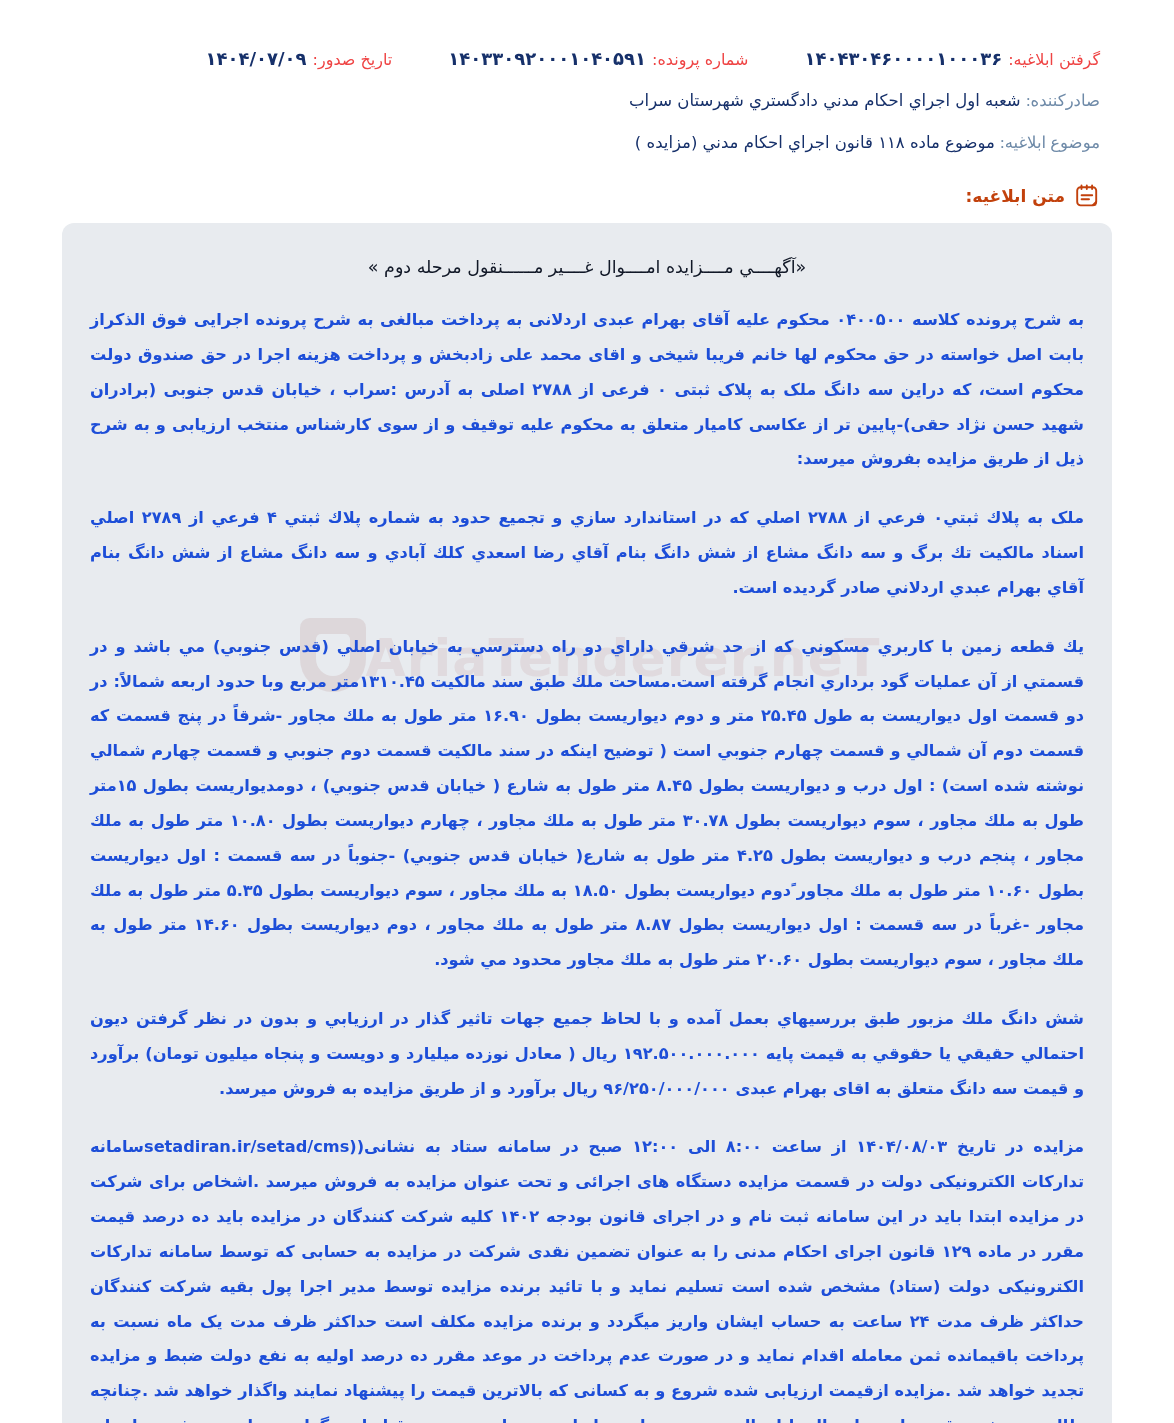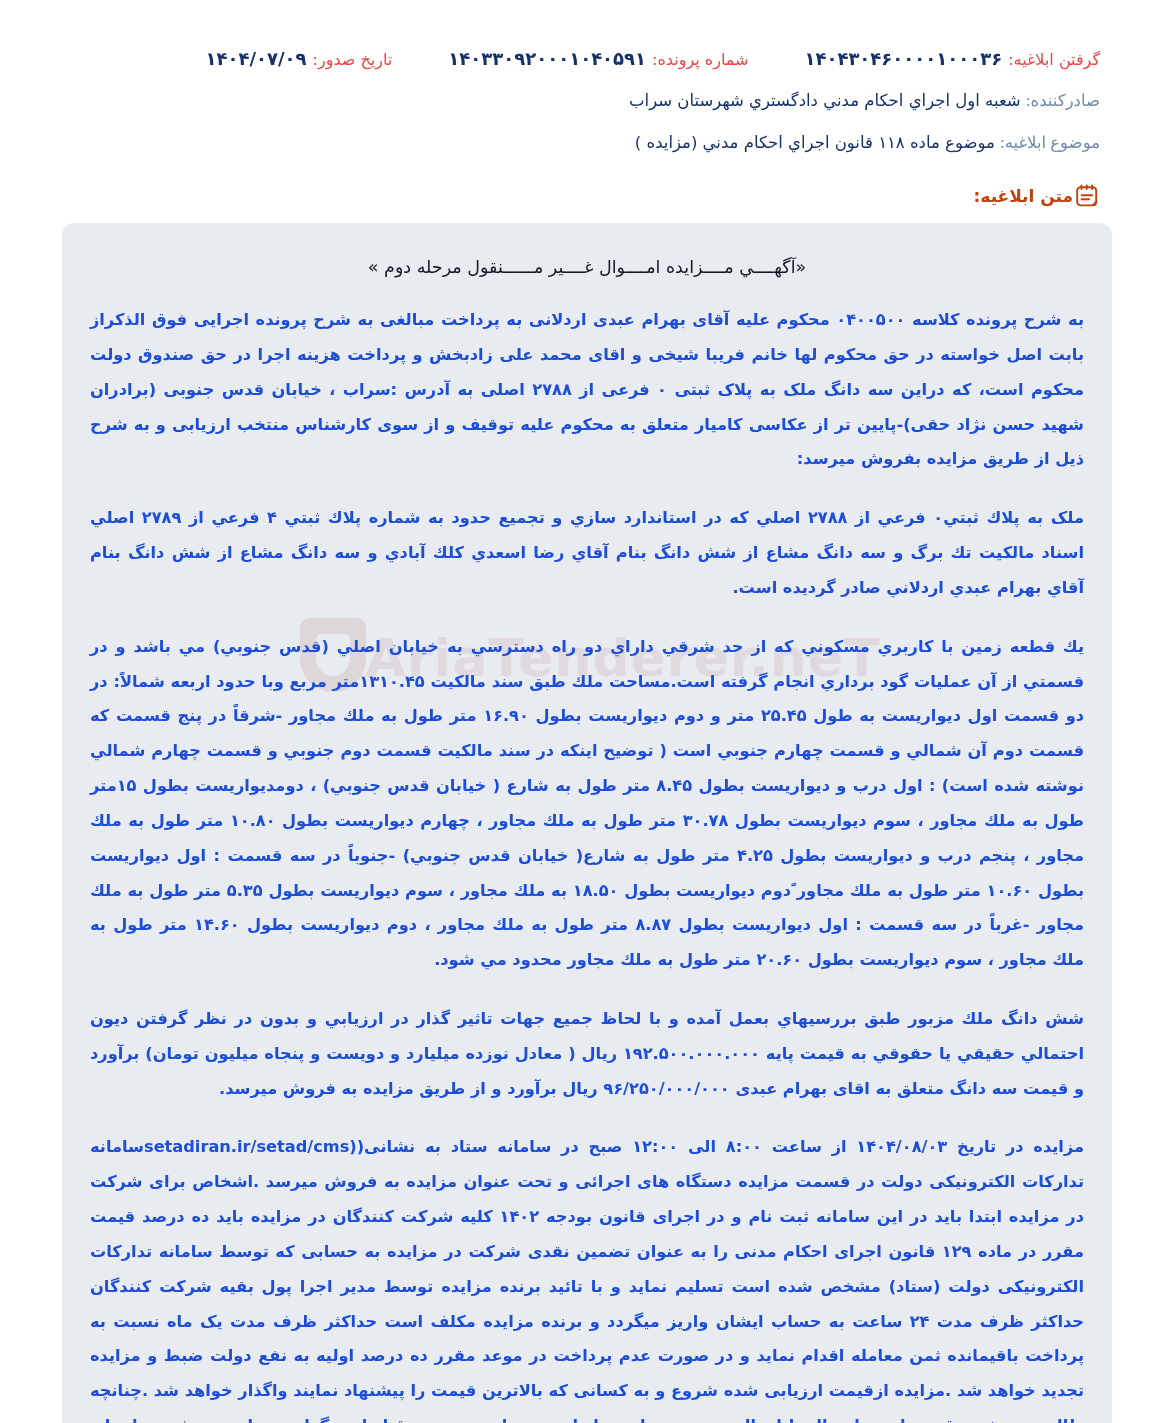--- a/index.html
+++ b/index.html
@@ -72,21 +72,21 @@
     color: #16306a;
     font-weight: normal;
   }
 
   
   .section-head {
     display: flex;
     flex-direction: row;
     align-items: center;
     justify-content: flex-start;
-    gap: 1px;
+    gap: 9px;
     padding: 0 74px;
     margin-top: 26px;
     margin-bottom: 14px;
   }
   .section-head .icon-doc {
     width: 26px;
     height: 26px;
     flex: 0 0 auto;
     display: inline-flex;
     align-items: center;

